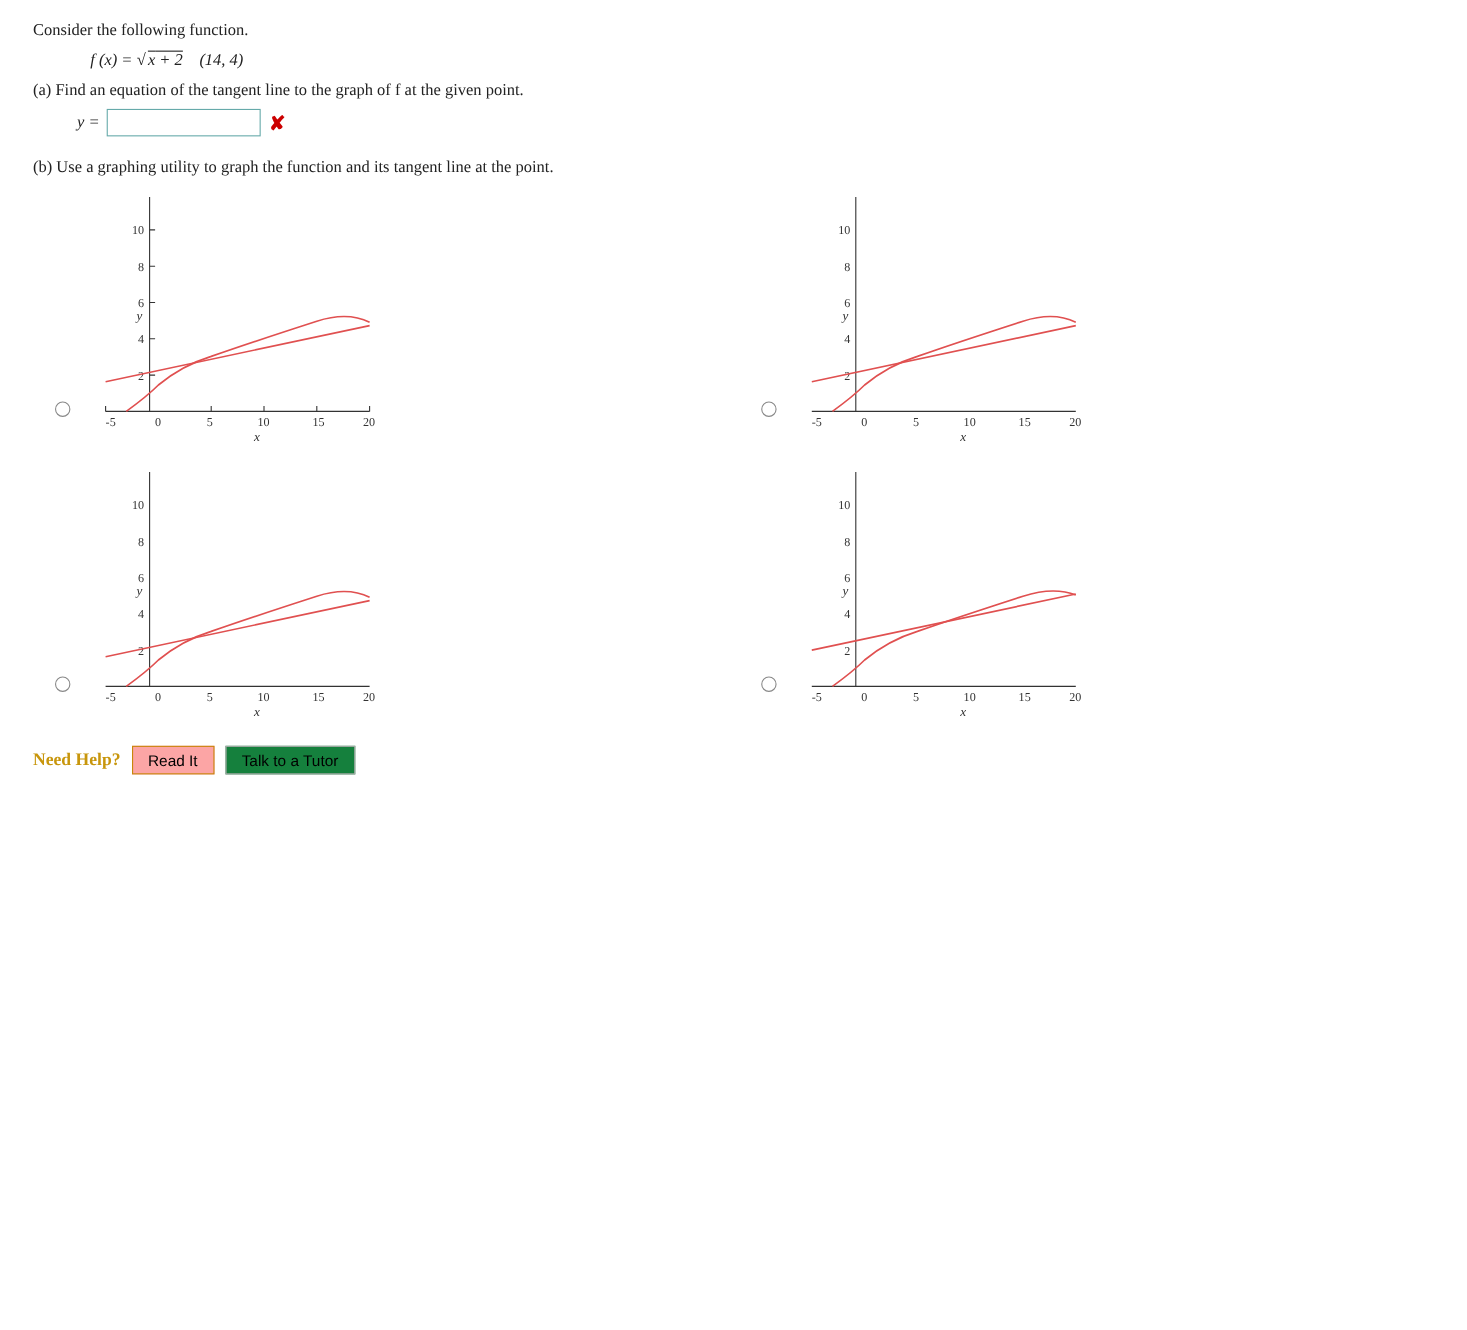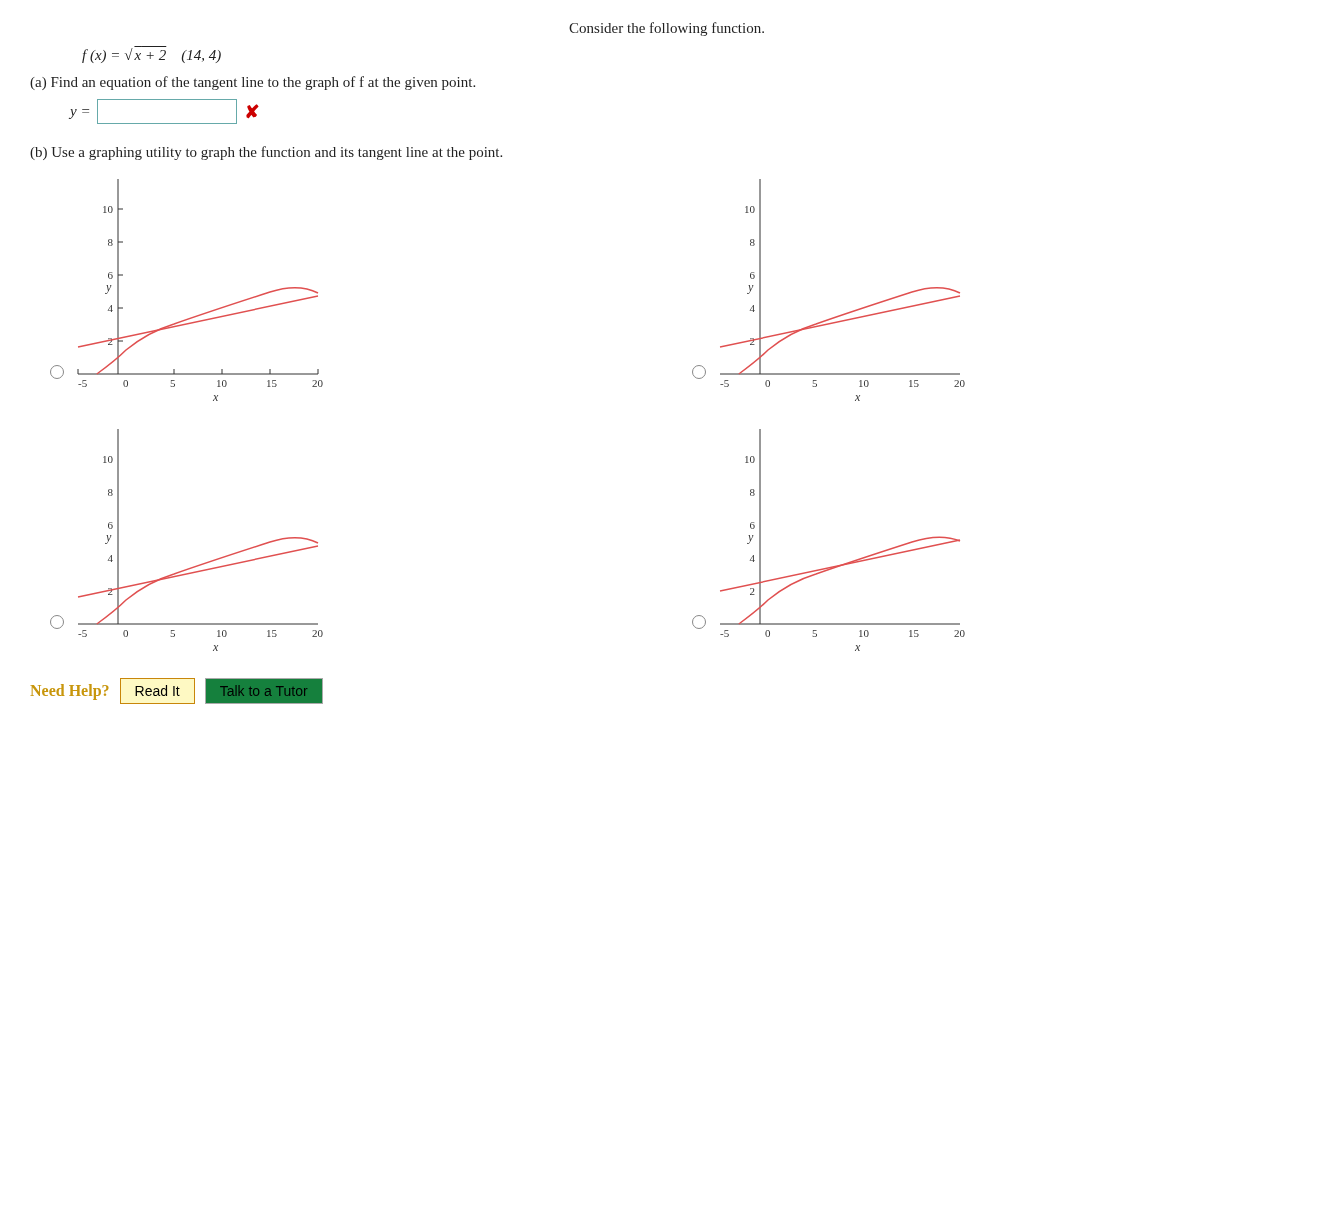--- a/index.html
+++ b/index.html
@@ -3,21 +3,21 @@
   <meta charset="utf-8">
   <style>
     * { box-sizing: border-box; margin: 0; padding: 0; }
     body {
       background: #fff;
       font-family: Georgia, 'Times New Roman', serif;
       font-size: 15px;
       color: #222;
       padding: 20px 30px;
     }
-    .intro-text { margin-bottom: 10px; text-align: center; }
+    .intro-text { margin-bottom: 10px; }
     .function-line { margin: 8px 0 8px 52px; font-style: italic; }
     .part-label { margin: 10px 0 8px 0; }
     .input-row { display: flex; align-items: center; margin-left: 40px; margin-bottom: 20px; }
     .input-row label { margin-right: 6px; font-style: italic; }
     .answer-input {
       border: 1.5px solid #6aa;
       outline: none;
       padding: 3px 6px;
       font-size: 15px;
       width: 140px;
@@ -42,21 +42,21 @@
     }
     .graph-container {
       display: flex;
       flex-direction: column;
       align-items: flex-start;
       position: relative;
     }
     .graph-with-radio {
       display: flex;
       align-items: flex-end;
-      gap: 4px;
+      gap: 22px;
     }
     .radio-btn {
       width: 14px;
       height: 14px;
       border-radius: 50%;
       border: 1.5px solid #888;
       background: #fff;
       cursor: pointer;
       margin-bottom: 30px;
       flex-shrink: 0;
@@ -69,21 +69,21 @@
       align-items: center;
       gap: 10px;
       margin-top: 19px;
     }
     .need-help-label {
       color: #c8960c;
       font-weight: bold;
       font-size: 16px;
     }
     .read-it-btn {
-      background: #fef9c3;
+      background: #fca5a5;
       color: #000;
       border: 1.5px solid #c8860a;
       padding: 4px 14px;
       font-size: 14px;
       cursor: pointer;
       font-family: Arial, sans-serif;
     }
     .talk-tutor-btn {
       background: #15803d;
       color: #000;

